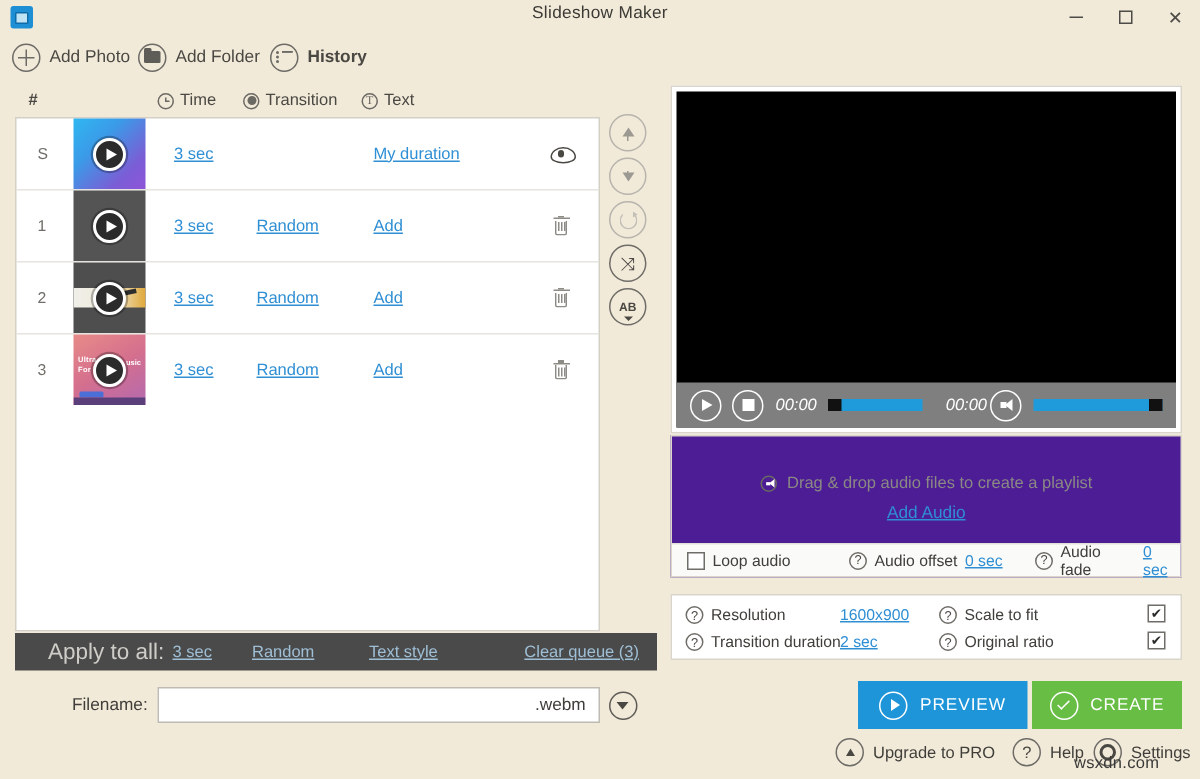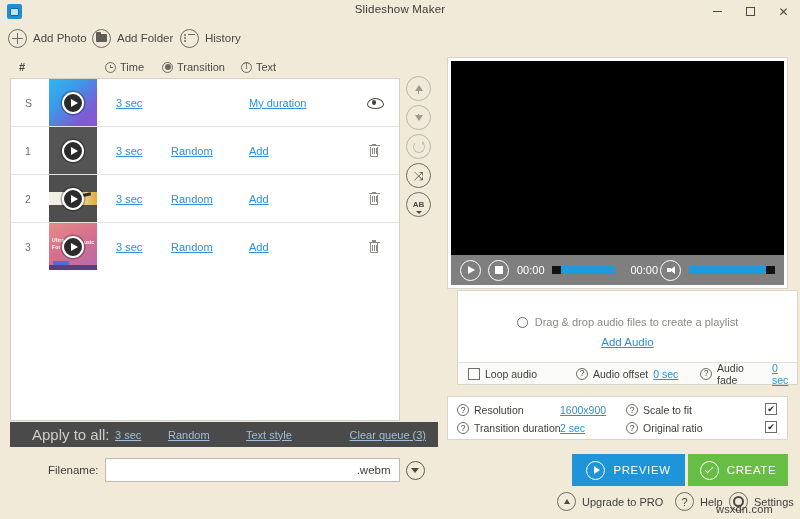--- a/index.html
+++ b/index.html
@@ -297,21 +297,21 @@
     display: flex; align-items: center; justify-content: center;
   }
   .caret-dn {
     width: 0; height: 0; border-left: 4.5px solid transparent;
     border-right: 4.5px solid transparent; border-top: 5.5px solid #4a4843;
   }
 
   
   .preview-wrap {
     position: absolute; left: 447px; top: 57px; width: 341px; height: 232px;
-    background: #ffffff; border: 1px solid #d9d5cb; padding: 3px;
+    background: #ffffff; border: 1px solid #d9d5cb; padding: 3px; font-style: italic;
   }
   .video {
     position: relative; width: 100%; height: 100%; background: #000;
   }
   .vcontrols {
     position: absolute; left: 0; bottom: 0; width: 100%; height: 30px;
     background: #7f7f7f; display: flex; align-items: center;
   }
   .vbtn {
     width: 21px; height: 21px; border-radius: 50%; border: 1.6px solid #fff;
@@ -339,21 +339,21 @@
     border-right: 5px solid #fff; border-top: 4.5px solid transparent; border-bottom: 4.5px solid transparent;
   }
   .volbar {
     position: relative; width: 86px; height: 8px; background: #1f9bdc; margin-left: 8px; margin-right: 9px;
   }
   .volbar .knob { position: absolute; right: 0; top: 0; width: 9px; height: 8px; background: #111; }
 
   
   .audio-panel {
     position: absolute; left: 447px; top: 290px; width: 341px; height: 95px;
-    background: #ffffff; border: 1px solid #d9d5cb; margin-left: 10px;
+    background: #4c1d95; border: 1px solid #d9d5cb;
   }
   .drop-line {
     position: absolute; left: 0; top: 25px; width: 100%;
     display: flex; align-items: center; justify-content: center; gap: 7px;
   }
   .drop-text { font-size: 11px; color: #8b8984; }
   .add-audio {
     position: absolute; left: 0; top: 45px; width: 100%; text-align: center;
     font-size: 11.5px; color: #2f8fd4; text-decoration: underline; cursor: pointer;
   }
@@ -473,21 +473,21 @@
           <span class="ic-plus"></span>
         </span>
       <span class="tb-label">Add Photo</span>
     </div>
     <div class="tb-item" style="left:92px;">
       <span class="circ c20">
           <span class="ic-folder"></span>
         </span>
       <span class="tb-label">Add Folder</span>
     </div>
-    <div class="tb-item" style="left:180px;">
+    <div class="tb-item" style="left:180px;font-weight:bold;">
       <span class="circ c20">
         <span class="ic-list">
             <b></b>
             <b></b>
             <b></b>
             <i></i>
             <i></i>
             <i></i>
           </span>
       </span>

